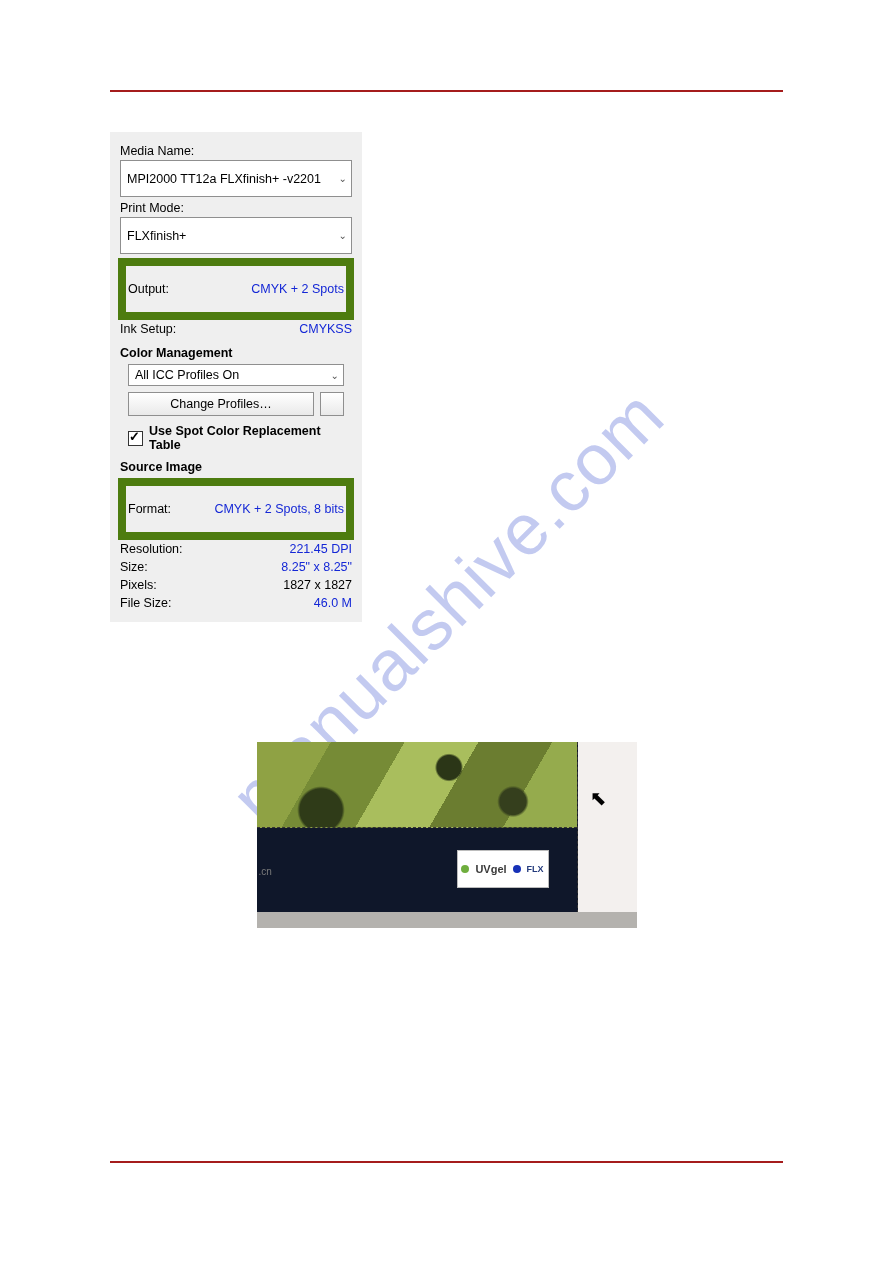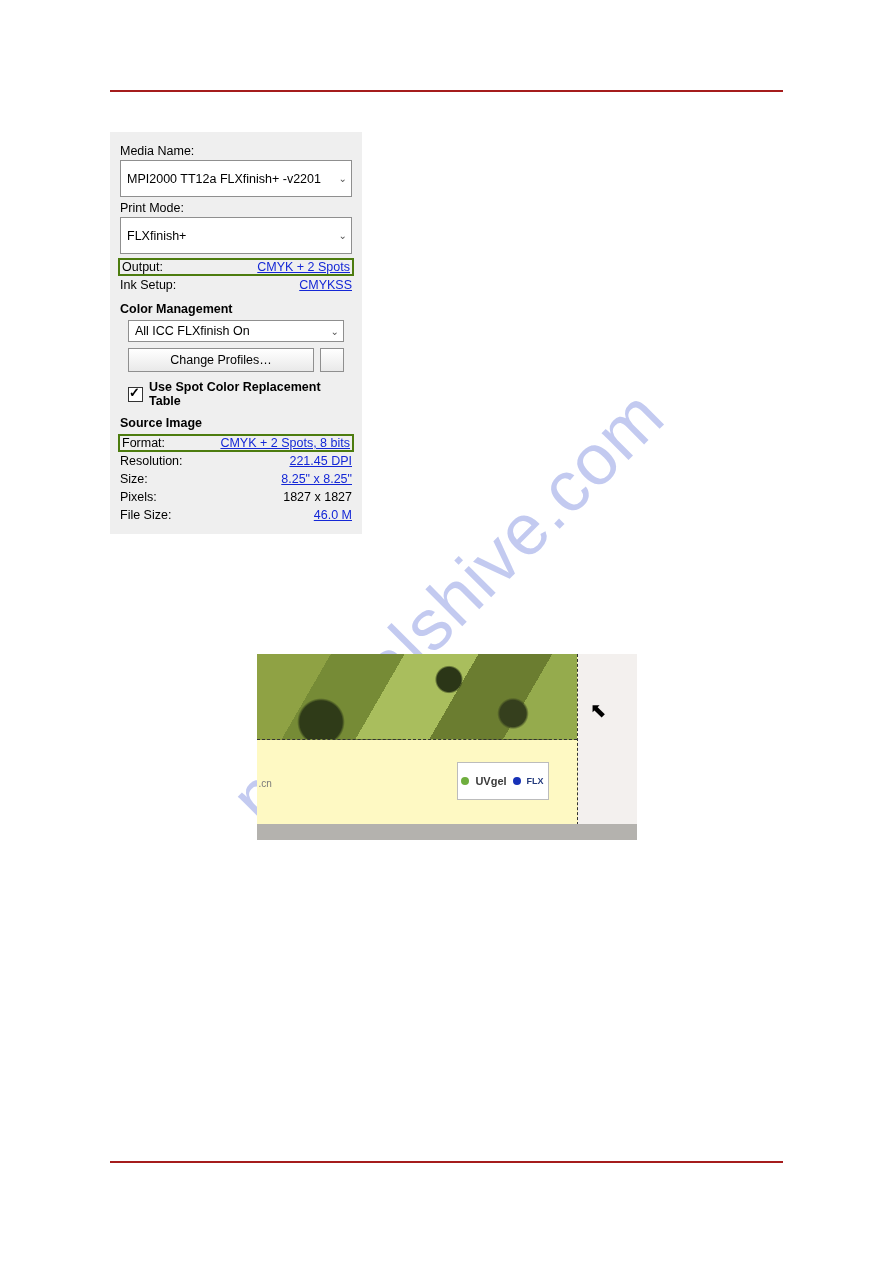--- a/index.html
+++ b/index.html
@@ -68,26 +68,25 @@
   }
 
   .kv-row {
     display: flex;
     justify-content: space-between;
     align-items: center;
     padding: 2px 0;
   }
   .blue {
     color: #1427d6;
-    text-decoration: underline;
   }
 
   .red-outline {
-    border: 2px solid #4d7c0f;
-    padding: 0 2px;
+    border: 8px solid #4d7c0f;
+    padding: 16px 2px;
     margin: 0 -2px;
     box-sizing: border-box;
   }
 
   .section-head {
     font-weight: bold;
     margin-top: 8px;
     margin-bottom: 4px;
   }
   .center-block {
@@ -165,21 +164,21 @@
     background: #f3f0ee;
     position: relative;
     overflow: hidden;
     border-bottom: 16px solid #b4b2ae;
   }
   .doc {
     position: absolute;
     left: 0; top: 0;
     width: 320px;
     height: 170px;
-    background: #fef9c3;
+    background: #0f172a;
     border-right: 1px dashed #333;
     border-bottom: 1px dashed #333;
   }
   .leaf {
     position: absolute;
     left: 0; top: 0;
     width: 320px;
     height: 85px;
     background:
       radial-gradient(circle at 20% 80%, #2f3b18 0 8%, transparent 9%),
@@ -292,21 +291,21 @@
 
       <div class="kv-row">
         <span>Ink Setup:</span>
         <span class="blue">CMYKSS</span>
       </div>
 
       <div class="section-head">Color Management</div>
 
       <div class="center-block">
         <div class="dd-inline">
-          <span>All ICC FLXfinish On</span>
+          <span>All ICC Profiles On</span>
           <span class="arrow">⌄</span>
         </div>
         <div class="btn-row">
           <div class="btn">
             <span>Change Profiles…</span>
           </div>
           <div class="btn-sq"></div>
         </div>
         <div class="chk-row">
           <span class="chkbox"></span>

